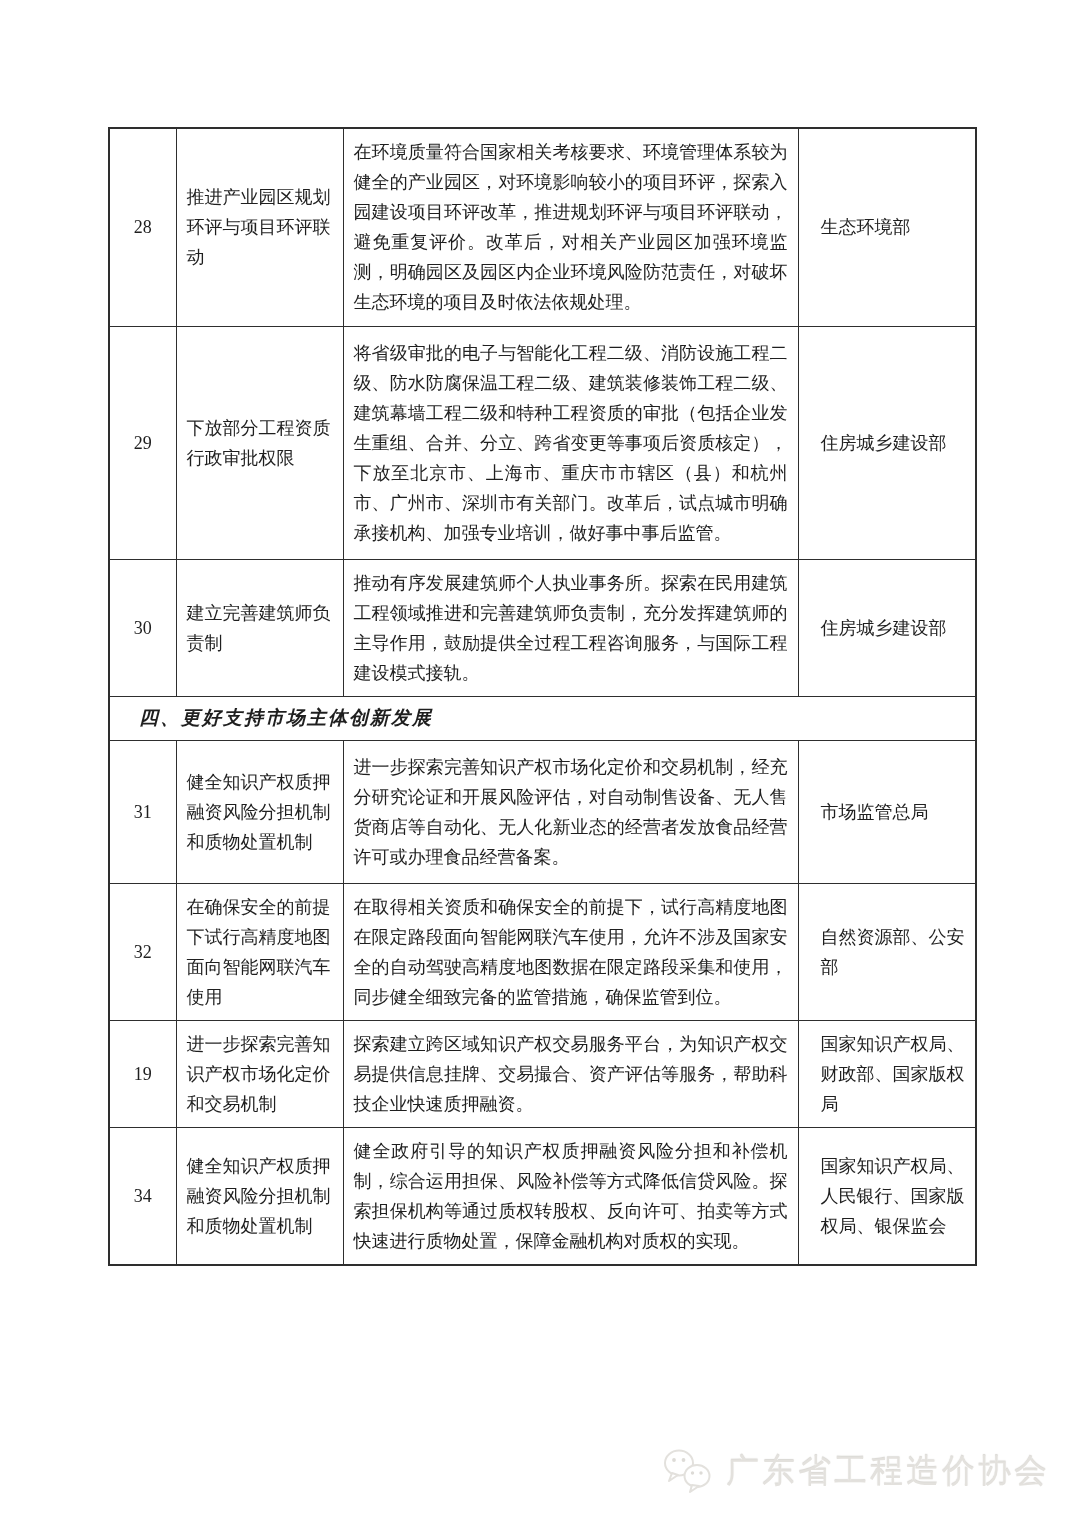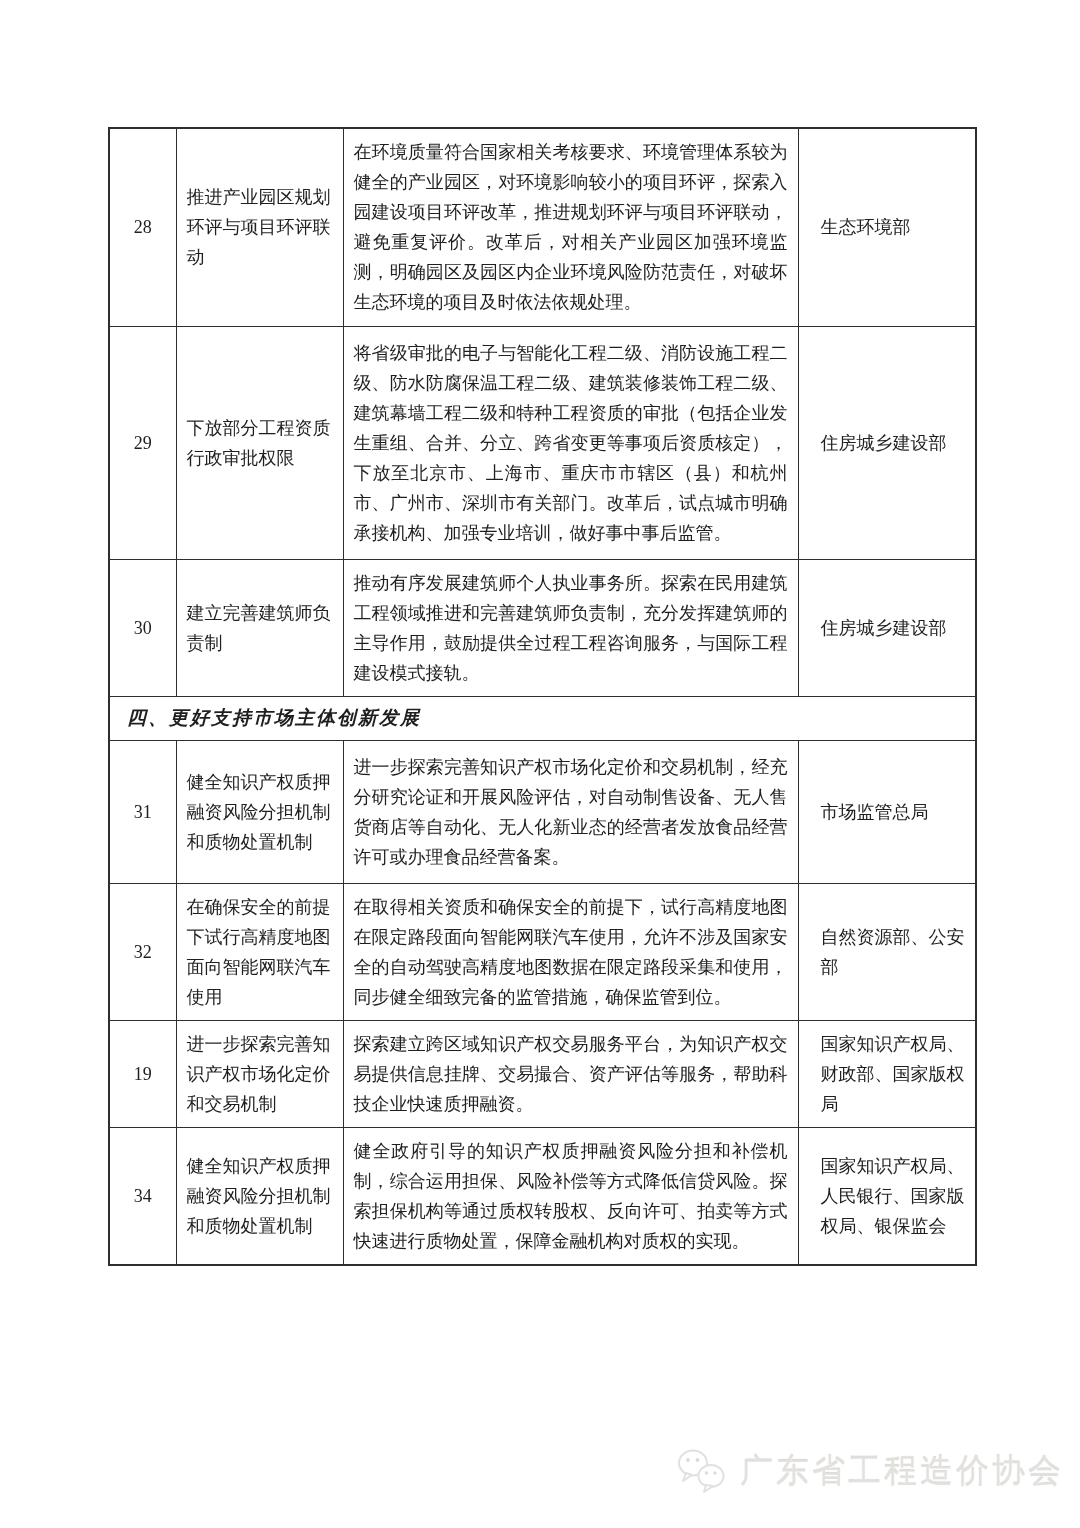--- a/index.html
+++ b/index.html
@@ -43,30 +43,30 @@
   td.cell-desc {
     padding: 8px 10px;
     text-align: justify;
   }
   td.cell-dept {
     padding: 6px 4px 6px 22px;
     font-size: 18px;
     text-align: left;
   }
   tr.section-row td {
-    padding: 4px 17px;
+    padding: 4px 29px;
     font-size: 19px;
     font-style: italic;
     font-weight: 600;
     letter-spacing: 2px;
   }
   .watermark {
     position: absolute;
     top: 1448px;
-    right: 16px;
+    right: 30px;
     display: flex;
     align-items: center;
     gap: 10px;
     user-select: none;
   }
   .wm-icon { display: inline-flex; }
   .wm-text {
     font-size: 33px;
     letter-spacing: 3px;
     color: #e3e1dd;

